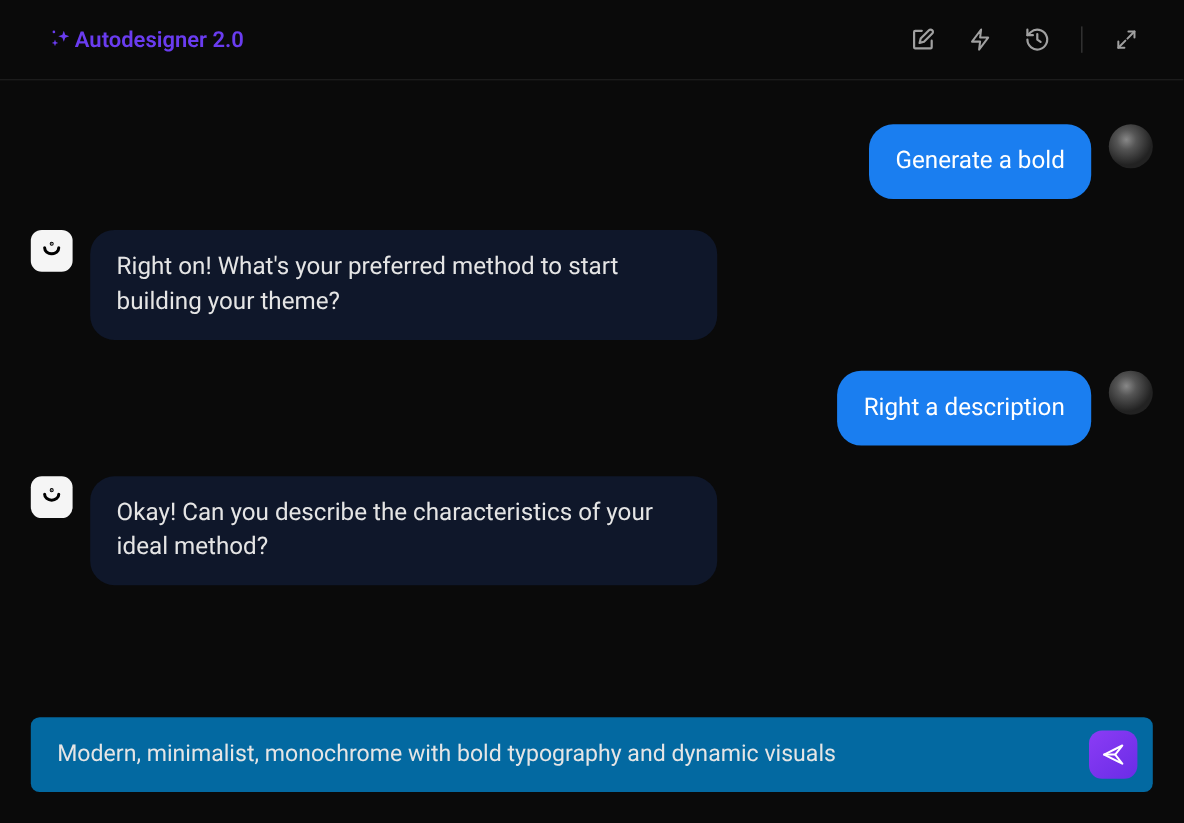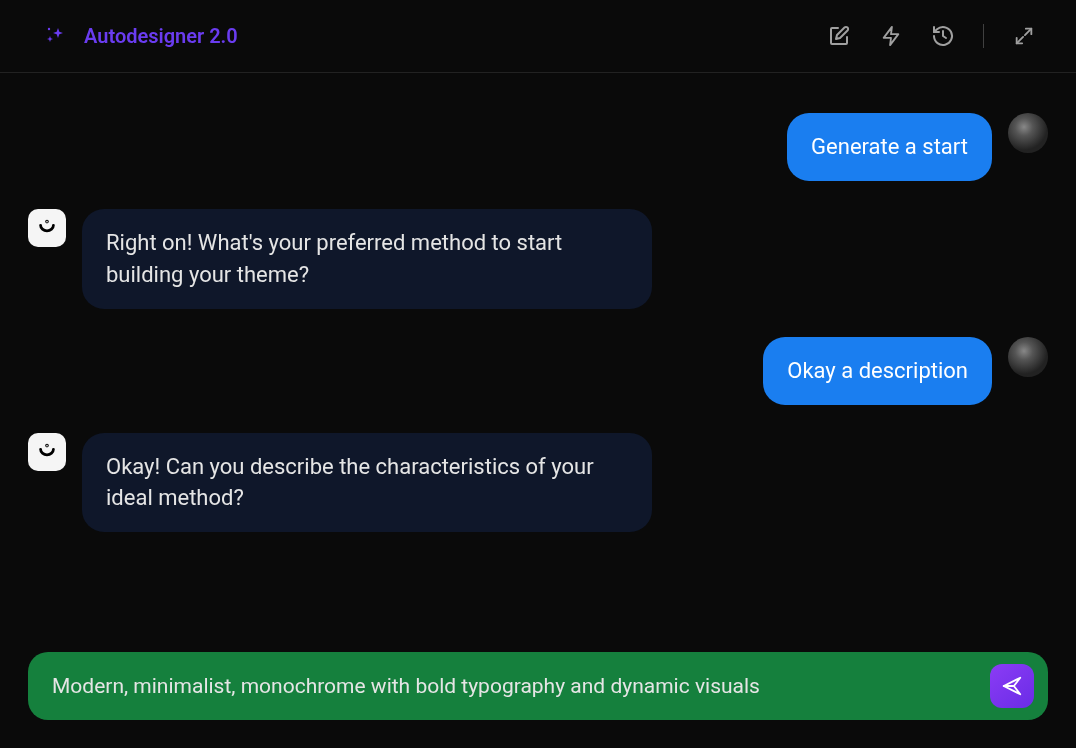--- a/index.html
+++ b/index.html
@@ -19,21 +19,21 @@
     .header {
       display: flex;
       align-items: center;
       justify-content: space-between;
       padding: 24px 40px 24px 44px;
       border-bottom: 1px solid #222;
     }
     .header-left {
       display: flex;
       align-items: center;
-      gap: 16px;
+      gap: 0;
       justify-content: center;
     }
     .sparkle-icon {
       width: 24px;
       height: 24px;
       display: flex;
       align-items: center;
       justify-content: center;
     }
     .app-title {
@@ -106,22 +106,22 @@
     .bubble.bot {
       background: #0f172a;
       color: #e5e5e5;
     }
     .bubble.user {
       background: #1a7ef0;
       color: #fff;
     }
     .input-bar {
       margin: 20px 28px 28px 28px;
-      background: #15803d;
-      border-radius: 20px;
+      background: #0369a1;
+      border-radius: 8px;
       padding: 12px 14px 12px 24px;
       display: flex;
       align-items: center;
       gap: 16px;
     }
     .input-field {
       flex: 1;
       background: transparent;
       border: none;
       outline: none;
@@ -186,36 +186,36 @@
         <line x1="20" y1="4" x2="13" y2="11"></line>
         <line x1="4" y1="20" x2="11" y2="13"></line>
       </svg>
     </span>
   </div>
 </div>
 
 <div class="chat-area">
 
   <div class="message-row user">
-    <div class="bubble user">Generate a start</div>
+    <div class="bubble user">Generate a bold</div>
     <div class="avatar user"></div>
   </div>
 
   <div class="message-row">
     <div class="avatar bot">
       <svg width="22" height="22" viewBox="0 0 24 24" fill="none" stroke="#000" stroke-width="3" stroke-linecap="round">
         <path d="M5 9 a7 6 0 0 0 14 0"></path>
         <circle cx="12" cy="5" r="0.5" fill="#000"></circle>
       </svg>
     </div>
     <div class="bubble bot">Right on! What's your preferred method to start building your theme?</div>
   </div>
 
   <div class="message-row user">
-    <div class="bubble user">Okay a description</div>
+    <div class="bubble user">Right a description</div>
     <div class="avatar user"></div>
   </div>
 
   <div class="message-row">
     <div class="avatar bot">
       <svg width="22" height="22" viewBox="0 0 24 24" fill="none" stroke="#000" stroke-width="3" stroke-linecap="round">
         <path d="M5 9 a7 6 0 0 0 14 0"></path>
         <circle cx="12" cy="5" r="0.5" fill="#000"></circle>
       </svg>
     </div>

